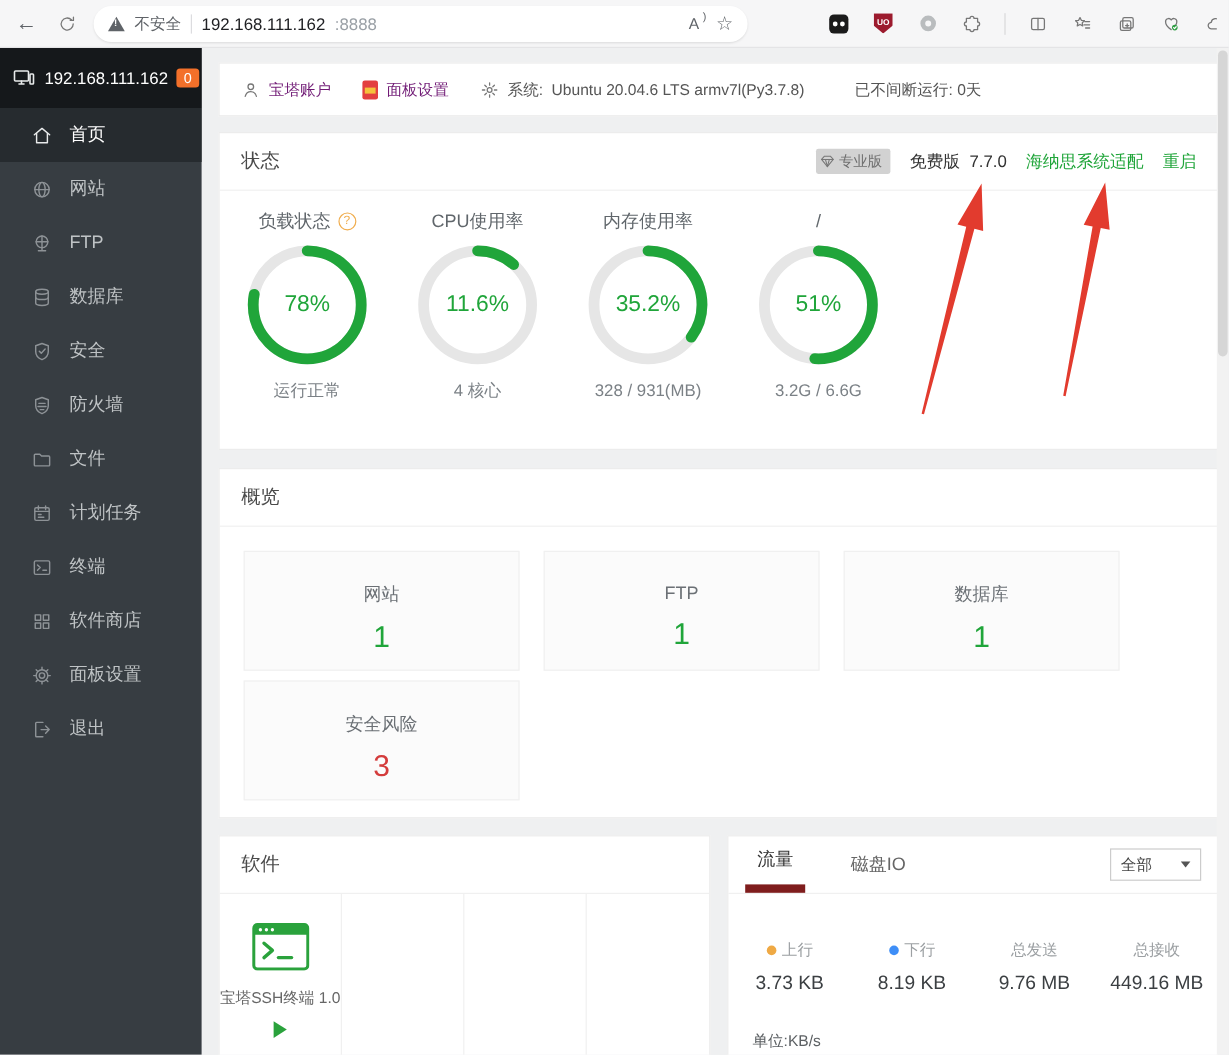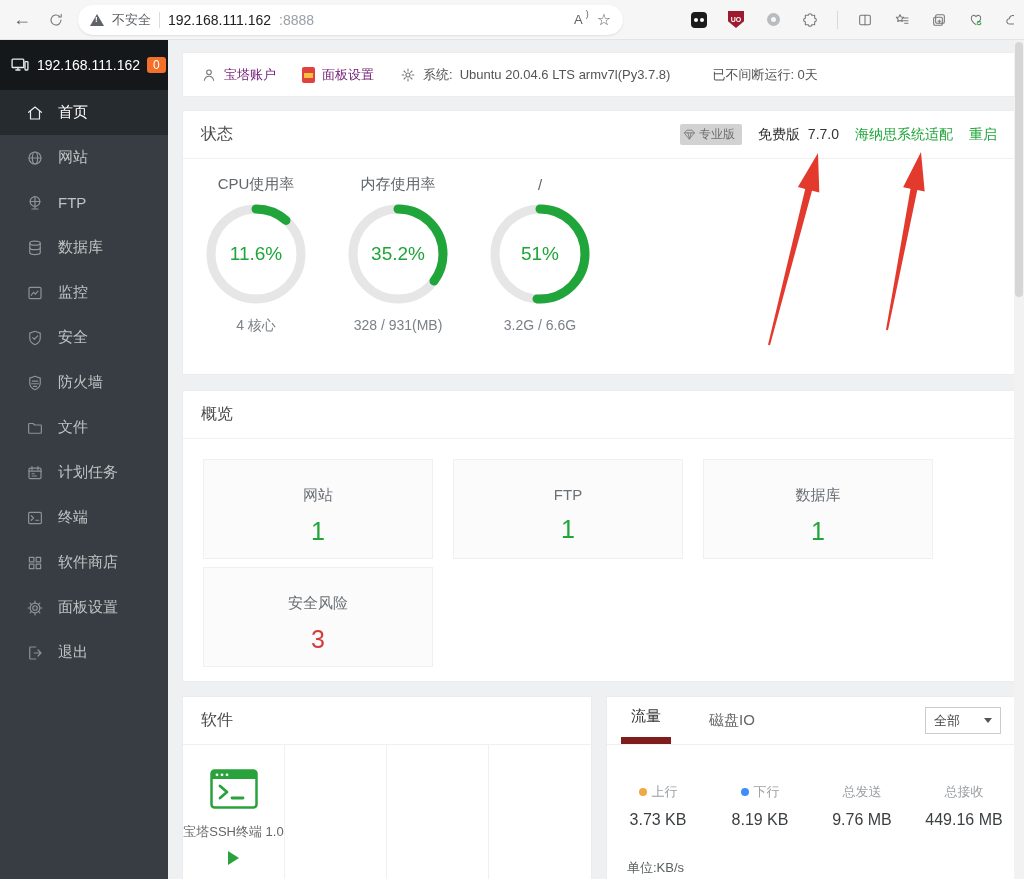--- a/index.html
+++ b/index.html
@@ -244,27 +244,20 @@
     <div class="side-item">
       <svg class="ic" viewBox="0 0 24 24">
           <ellipse cx="12" cy="5.5" rx="7" ry="2.7"></ellipse>
           <path d="M5 5.5v6c0 1.5 3.1 2.7 7 2.7s7-1.2 7-2.7v-6"></path>
           <path d="M5 11.5v6.5c0 1.5 3.1 2.7 7 2.7s7-1.2 7-2.7v-6.5"></path>
         </svg>
       <span>数据库</span>
     </div>
     <div class="side-item">
       <svg class="ic" viewBox="0 0 24 24">
-          <rect x="4" y="4.5" width="16" height="15" rx="1.5"></rect>
-          <path d="M7 15l3-4 2.5 2.5L16 9.5"></path>
-        </svg>
-      <span>监控</span>
-    </div>
-    <div class="side-item">
-      <svg class="ic" viewBox="0 0 24 24">
           <path d="M12 3l7 2.5V12c0 4.5-3 7.5-7 9-4-1.5-7-4.5-7-9V5.5z"></path>
           <path d="M9 11.5l2.2 2.2 4.3-4.5"></path>
         </svg>
       <span>安全</span>
     </div>
     <div class="side-item">
       <svg class="ic" viewBox="0 0 24 24">
           <path d="M12 3l7 2.5V12c0 4.5-3 7.5-7 9-4-1.5-7-4.5-7-9V5.5z"></path>
           <path d="M8.5 9.5h7M7.5 13h9M10 16.5h4"></path>
         </svg>
@@ -353,20 +346,34 @@
             <span>专业版</span>
           </span>
           <span class="ver"><span>免费版</span>&nbsp;&nbsp;<span>7.7.0</span></span>
           <a class="green-link">海纳思系统适配</a>
           <a class="green-link">重启</a>
         </span>
       </div>
       <div class="gauges">
         <div class="gauge">
           <div class="gauge-label-row">
+            <span class="gauge-label">负载状态</span>
+            <span class="help-circle">?</span>
+          </div>
+          <div class="ring">
+            <svg width="106" height="106">
+                <circle class="ring-bg" cx="53" cy="53" r="45"></circle>
+                <circle class="ring-val" cx="53" cy="53" r="45" transform="rotate(-90 53 53)" stroke-dasharray="220.5 282.7"></circle>
+              </svg>
+            <div class="ring-text">78%</div>
+          </div>
+          <div class="gauge-sub">运行正常</div>
+        </div>
+        <div class="gauge">
+          <div class="gauge-label-row">
               <span class="gauge-label">CPU使用率</span>
             </div>
           <div class="ring">
             <svg width="106" height="106">
                 <circle class="ring-bg" cx="53" cy="53" r="45"></circle>
                 <circle class="ring-val" cx="53" cy="53" r="45" transform="rotate(-90 53 53)" stroke-dasharray="32.8 282.7"></circle>
               </svg>
             <div class="ring-text">11.6%</div>
           </div>
           <div class="gauge-sub">4 核心</div>

